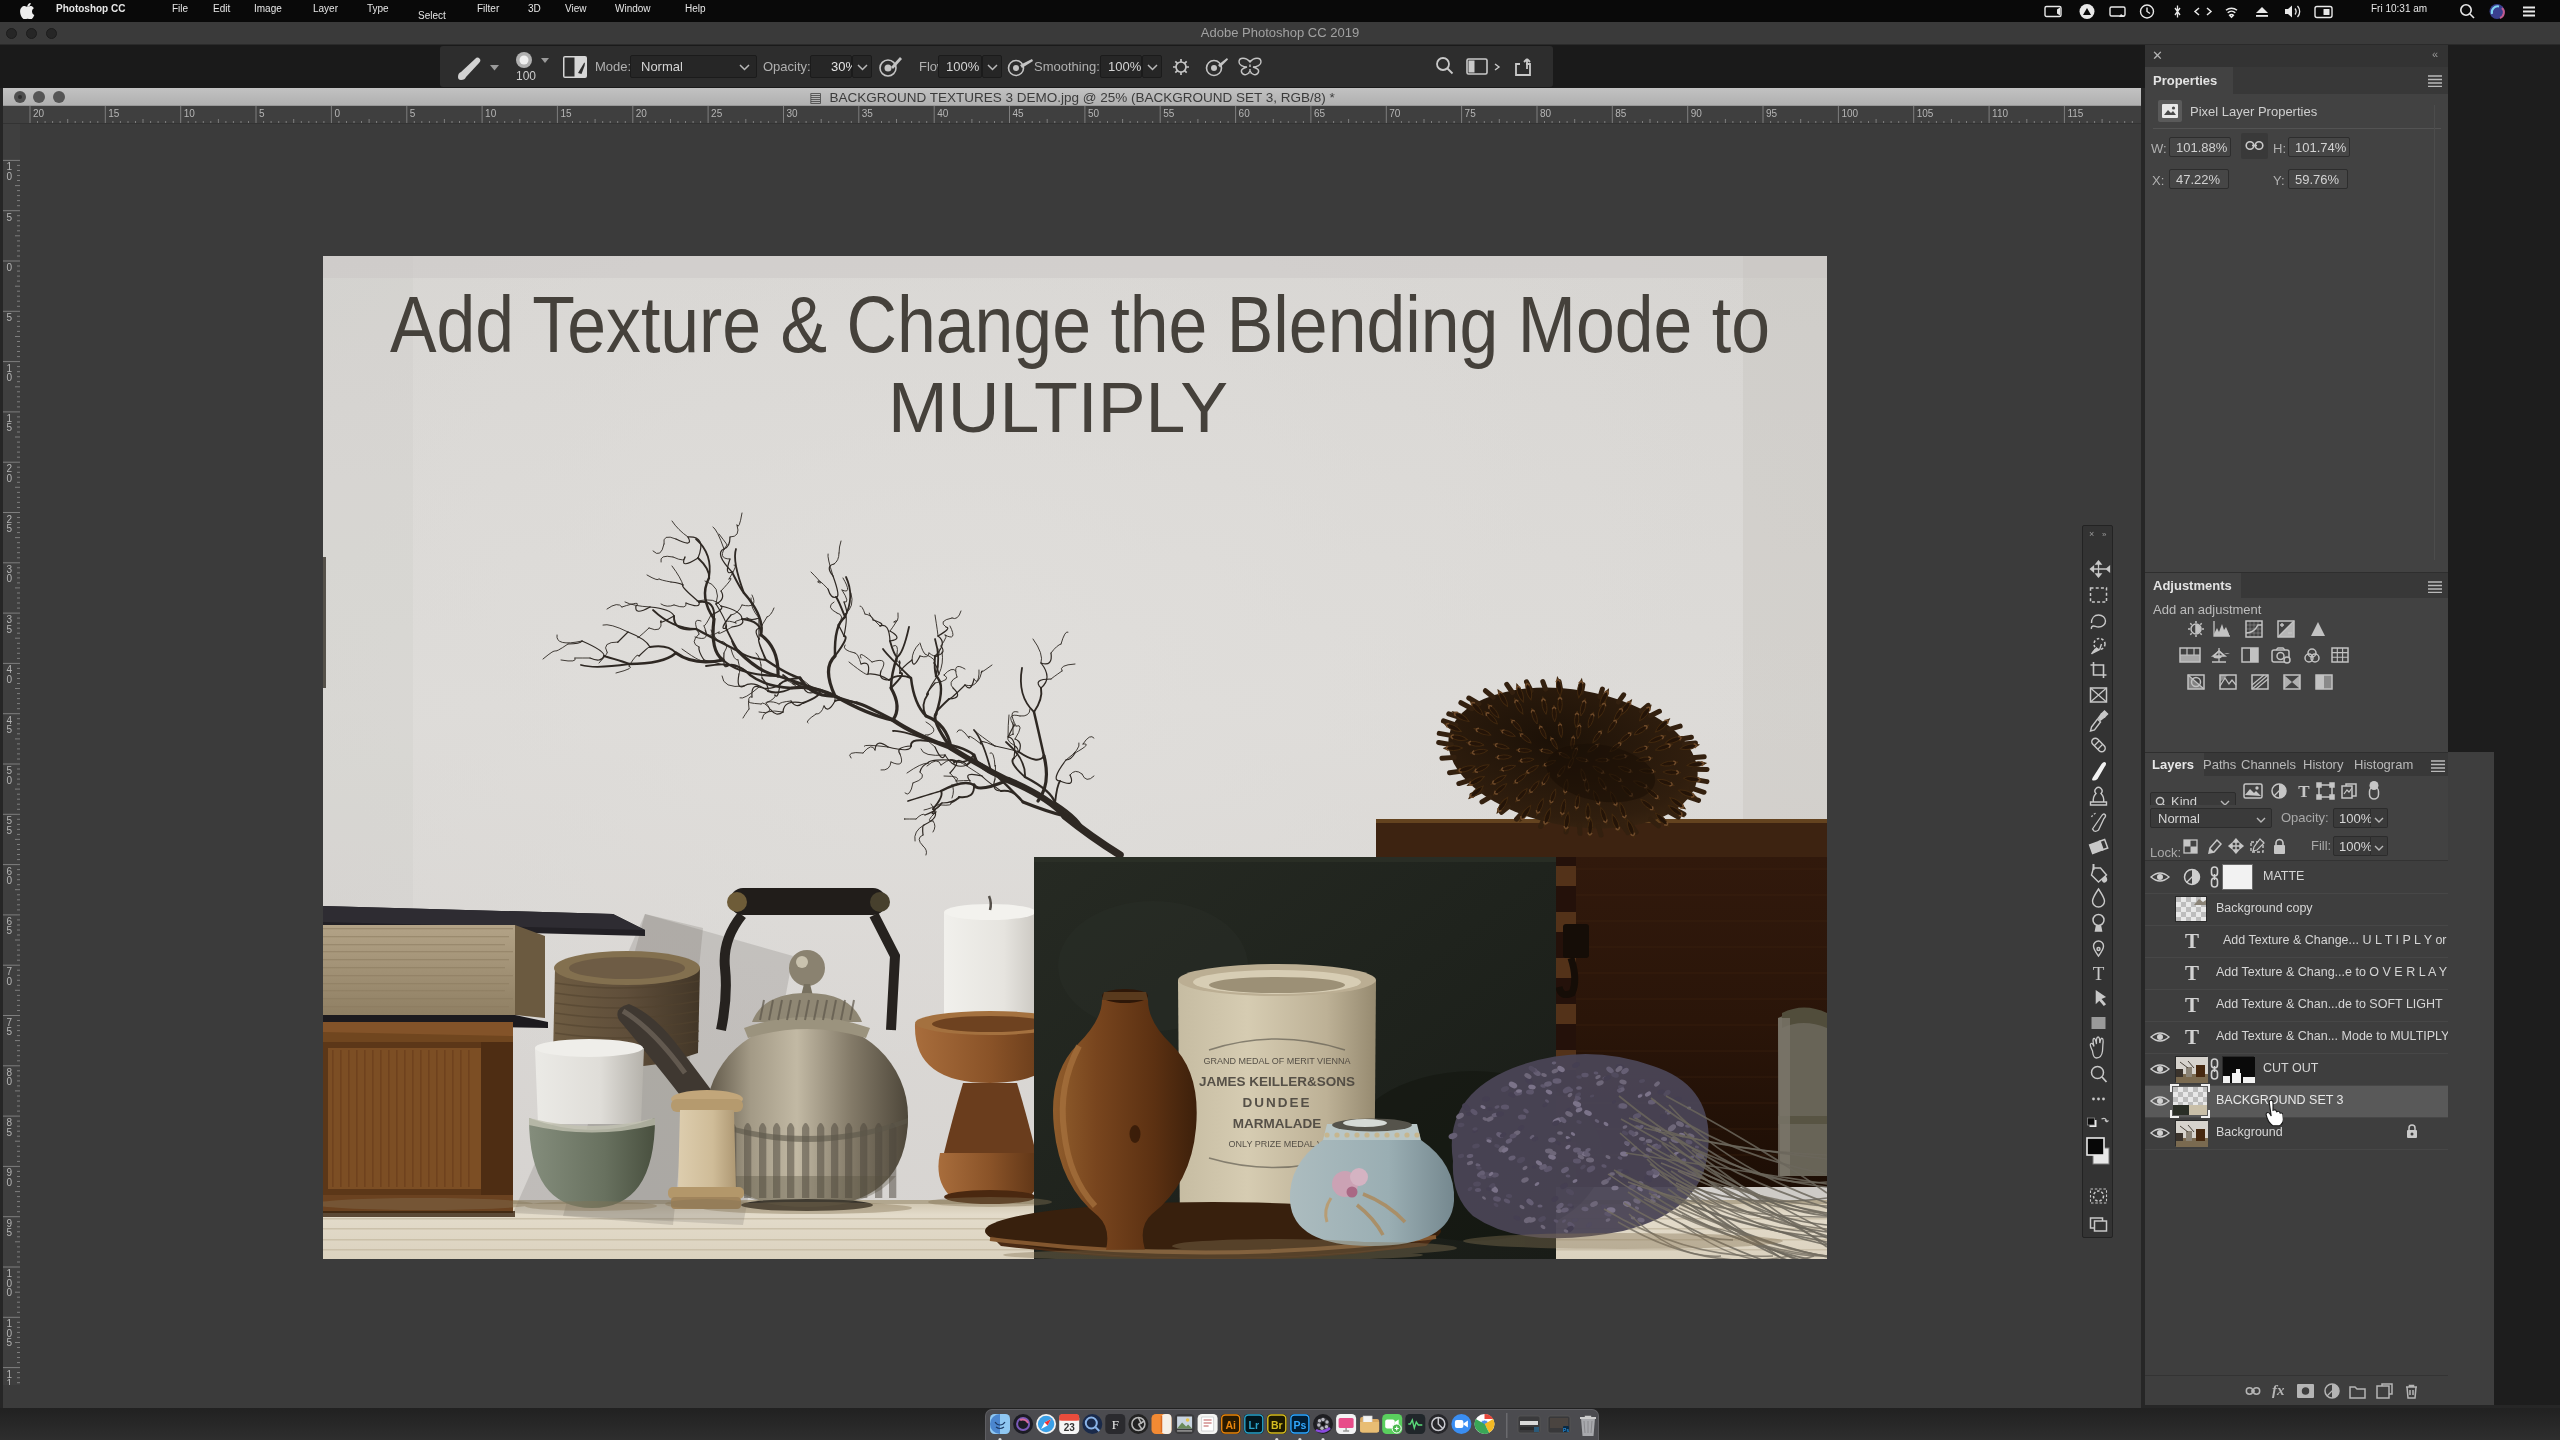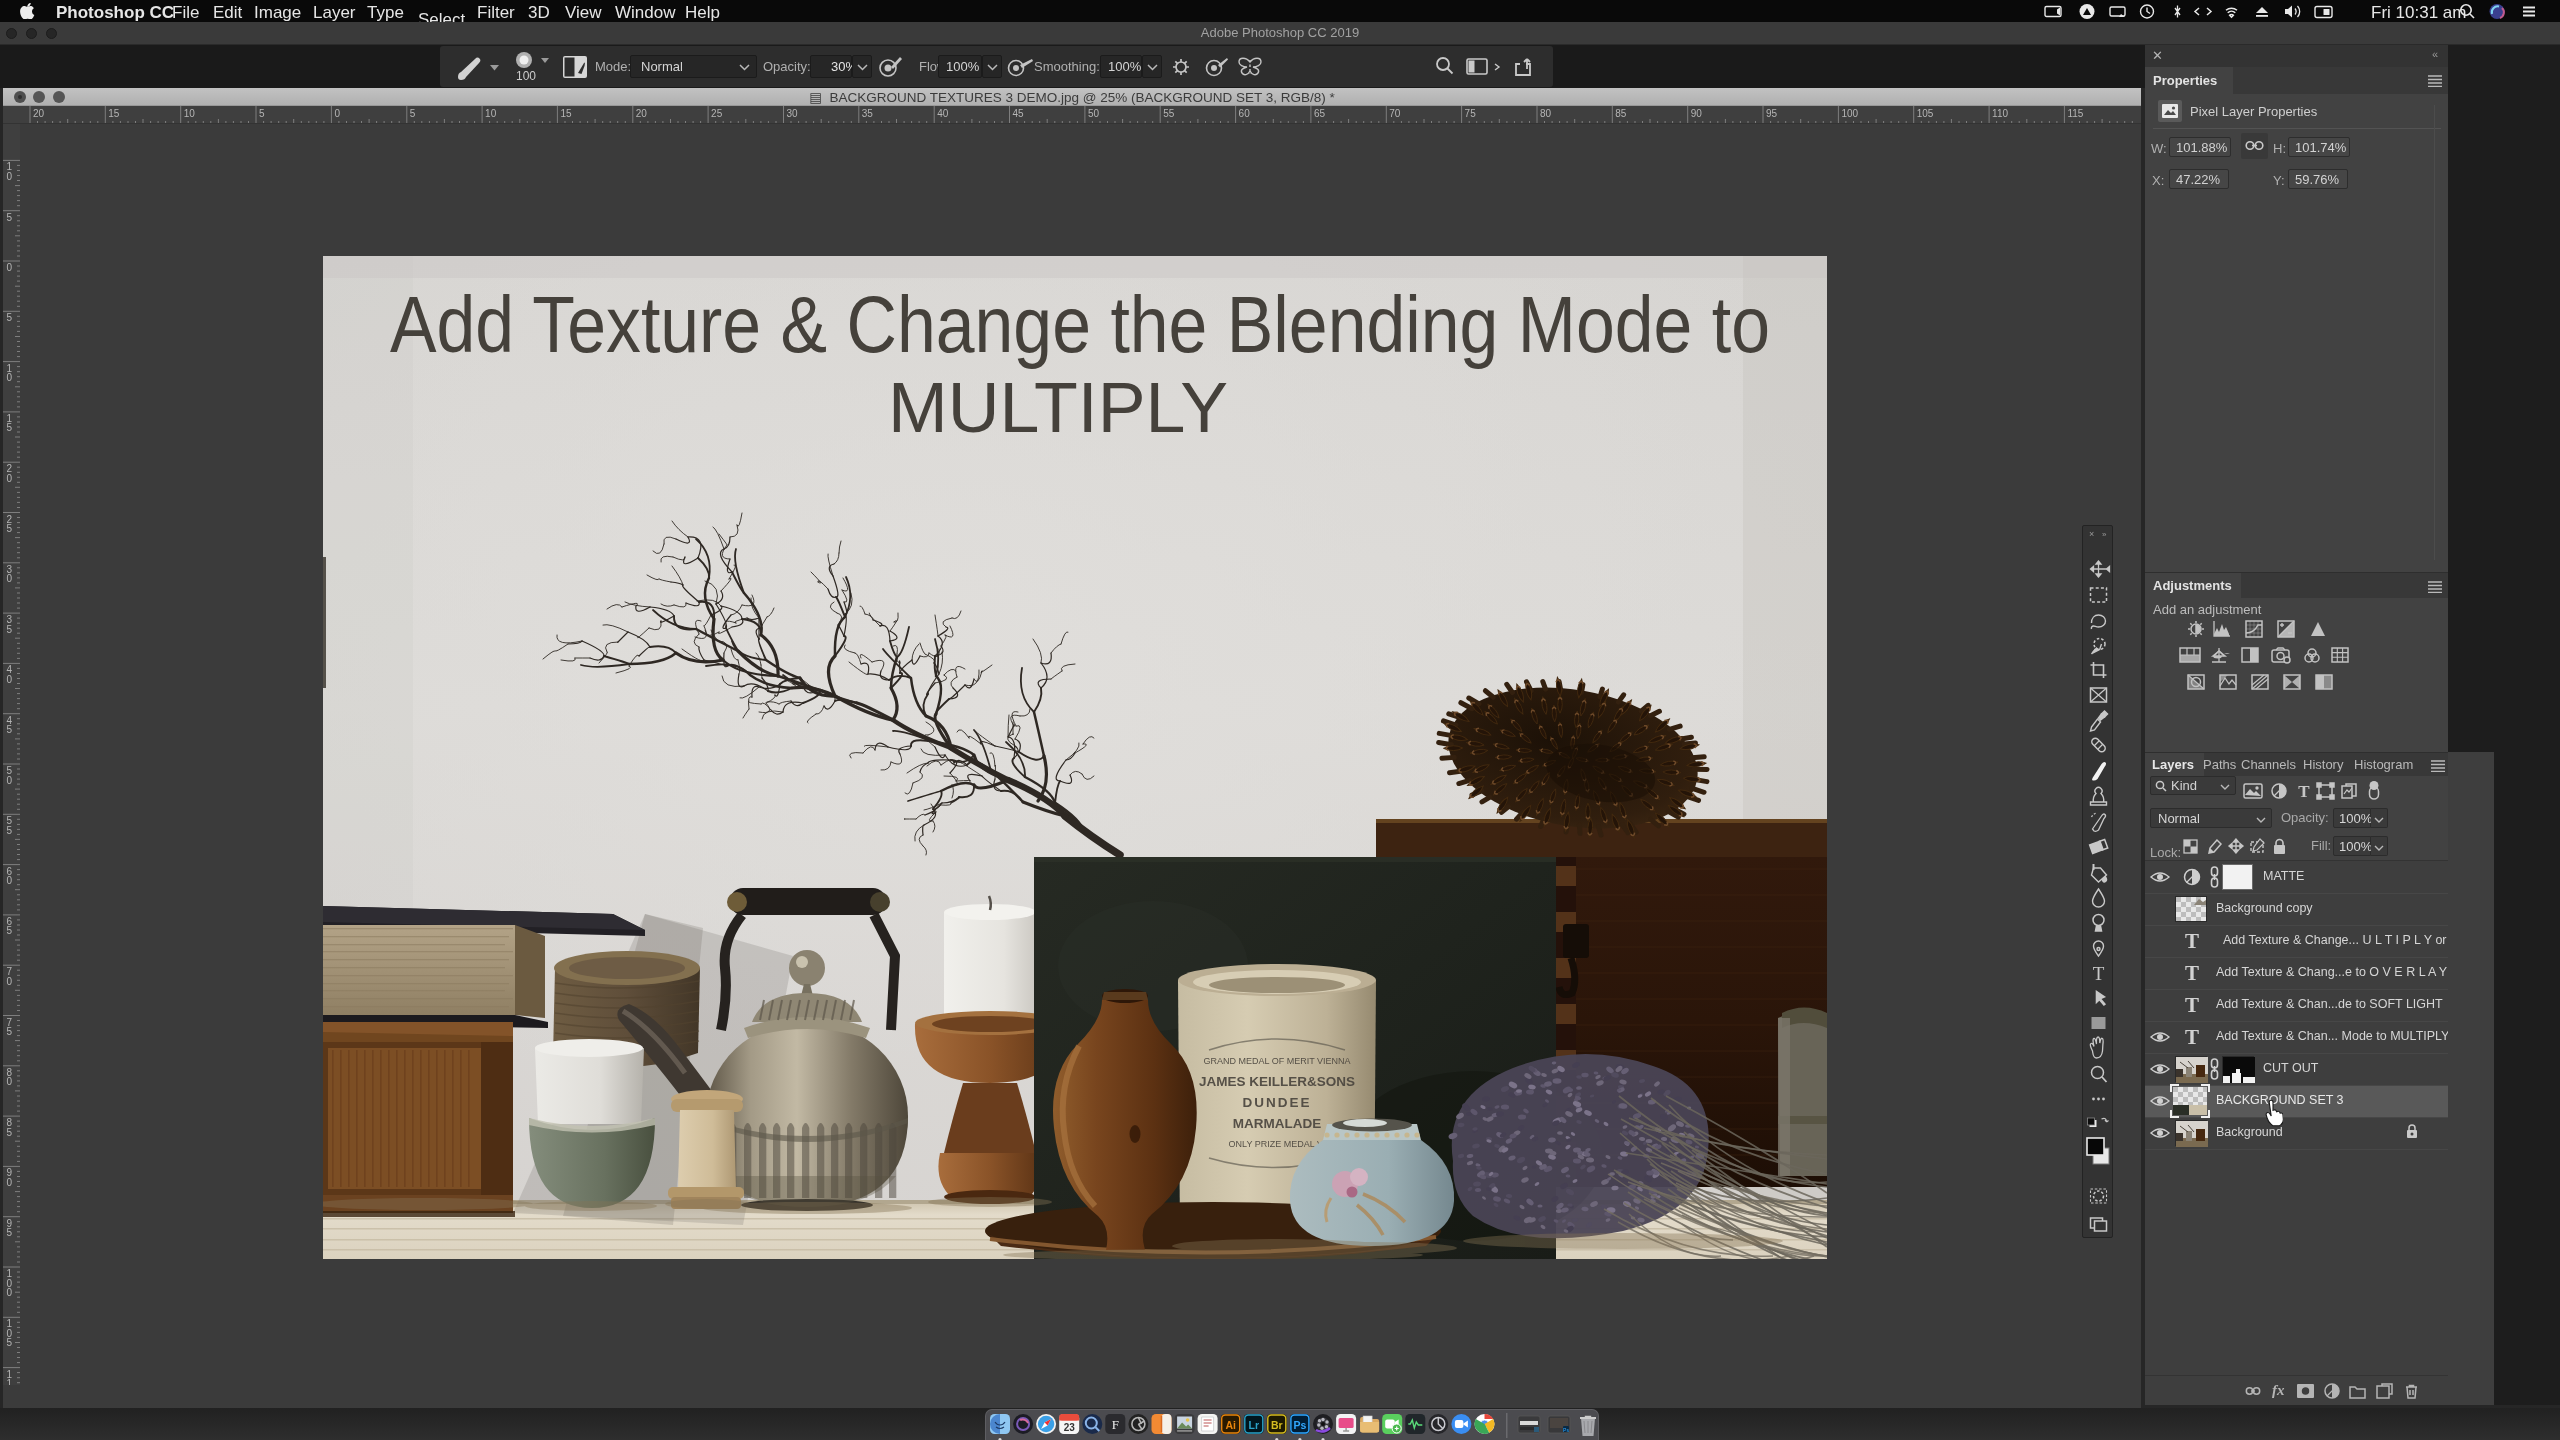--- a/index.html
+++ b/index.html
@@ -4,21 +4,21 @@
   * { margin:0; padding:0; box-sizing:border-box; }
   html,body { width:2560px; height:1440px; overflow:hidden; background:#262626;
     font-family:"Liberation Sans", sans-serif; }
   .abs { position:absolute; }
   #stage { position:relative; width:2560px; height:1440px; }
   .tl { border-radius:50%; }
 </style></head>
 <body>
 <div id="stage">
 
-  <div class="abs" id="menubar" style="left:0;top:0;width:2560px;height:22px;background:#090909;color:#e6e6e6;font-size:17px;">
+  <div class="abs" id="menubar" style="left:0;top:0;width:2560px;height:22px;background:#090909;color:#e6e6e6;font-size:10px;">
     <svg class="abs" style="left:20px;top:3px;" width="15" height="16" viewBox="0 0 15 16">
         <path fill="#ededed" d="M10.7 0c.1 1-.3 1.9-.9 2.6-.6.7-1.6 1.2-2.5 1.1-.1-.9.4-1.9.9-2.5C8.8.5 9.9 0 10.7 0zM13.9 5.3c-.1.1-1.9 1.1-1.9 3.3 0 2.6 2.2 3.5 2.3 3.5 0 .1-.4 1.3-1.2 2.4-.7 1-1.5 2-2.7 2-1.1 0-1.5-.7-2.8-.7-1.3 0-1.8.7-2.8.7-1.2 0-2-1.1-2.8-2.1C.9 12.9.1 10.6.1 8.4c0-3.5 2.3-5.4 4.5-5.4 1.1 0 2.1.8 2.8.8.7 0 1.8-.8 3.1-.8.5 0 2.3 0 3.4 2.3z"></path>
       </svg>
     <span class="abs" style="left:56px;top:3px;font-weight:bold;">Photoshop CC</span>
     <span class="abs" style="left:172px;top:3px;">File</span>
     <span class="abs" style="left:213px;top:3px;">Edit</span>
     <span class="abs" style="left:254px;top:3px;">Image</span>
     <span class="abs" style="left:313px;top:3px;">Layer</span>
     <span class="abs" style="left:367px;top:3px;">Type</span>
     <span class="abs" style="left:418px;top:10px;">Select</span>
@@ -1972,21 +1972,21 @@
         </div>
       <span class="abs" style="left:58px;top:4px;">Paths</span>
       <span class="abs" style="left:96px;top:4px;">Channels</span>
       <span class="abs" style="left:158px;top:4px;">History</span>
       <span class="abs" style="left:209px;top:4px;">Histogram</span>
       <svg class="abs" style="left:286px;top:7px;" width="14" height="12" viewBox="0 0 14 12">
           <path d="M0 1h14M0 4.5h14M0 8h14M0 11.5h14" stroke="#b9b9b9" stroke-width="1.4"></path>
         </svg>
     </div>
     <div class="abs" style="left:0;top:24px;width:303px;height:29px;background:#424242;">
-      <div class="abs" style="left:5px;top:0;width:86px;height:19px;background:#3a3a3a;border:1px solid #2c2c2c;border-radius:2px;">
+      <div class="abs" style="left:5px;top:16px;width:86px;height:19px;background:#3a3a3a;border:1px solid #2c2c2c;border-radius:2px;">
         <svg style="position:absolute;left:4px;top:3px;" width="12" height="12" viewBox="0 0 12 12">
             <g fill="none" stroke="#c9c9c9" stroke-width="1.5">
               <circle cx="5" cy="5" r="3.6"></circle>
               <path d="M8 8l3 3"></path>
             </g>
           </svg>
         <span style="position:absolute;left:20px;top:1px;color:#d2d2d2;">Kind</span>
         <svg style="position:absolute;right:5px;top:7px;" width="10" height="6" viewBox="0 0 10 6">
             <path d="M1 1l4 4 4-4" stroke="#b9b9b9" stroke-width="1.4" fill="none"></path>
           </svg>

